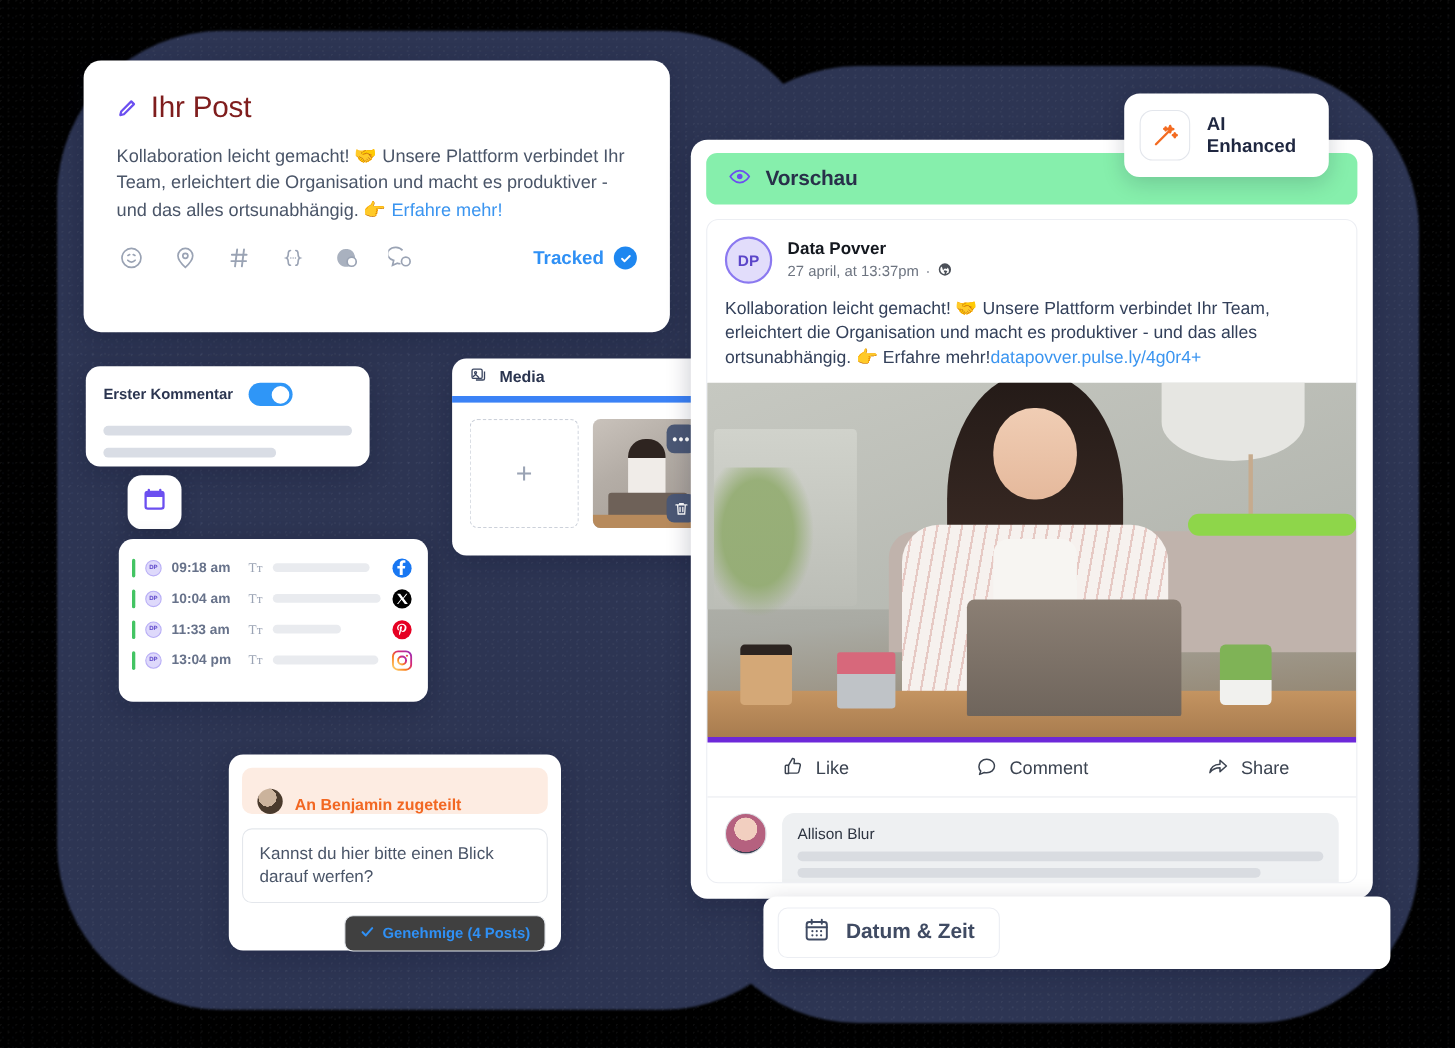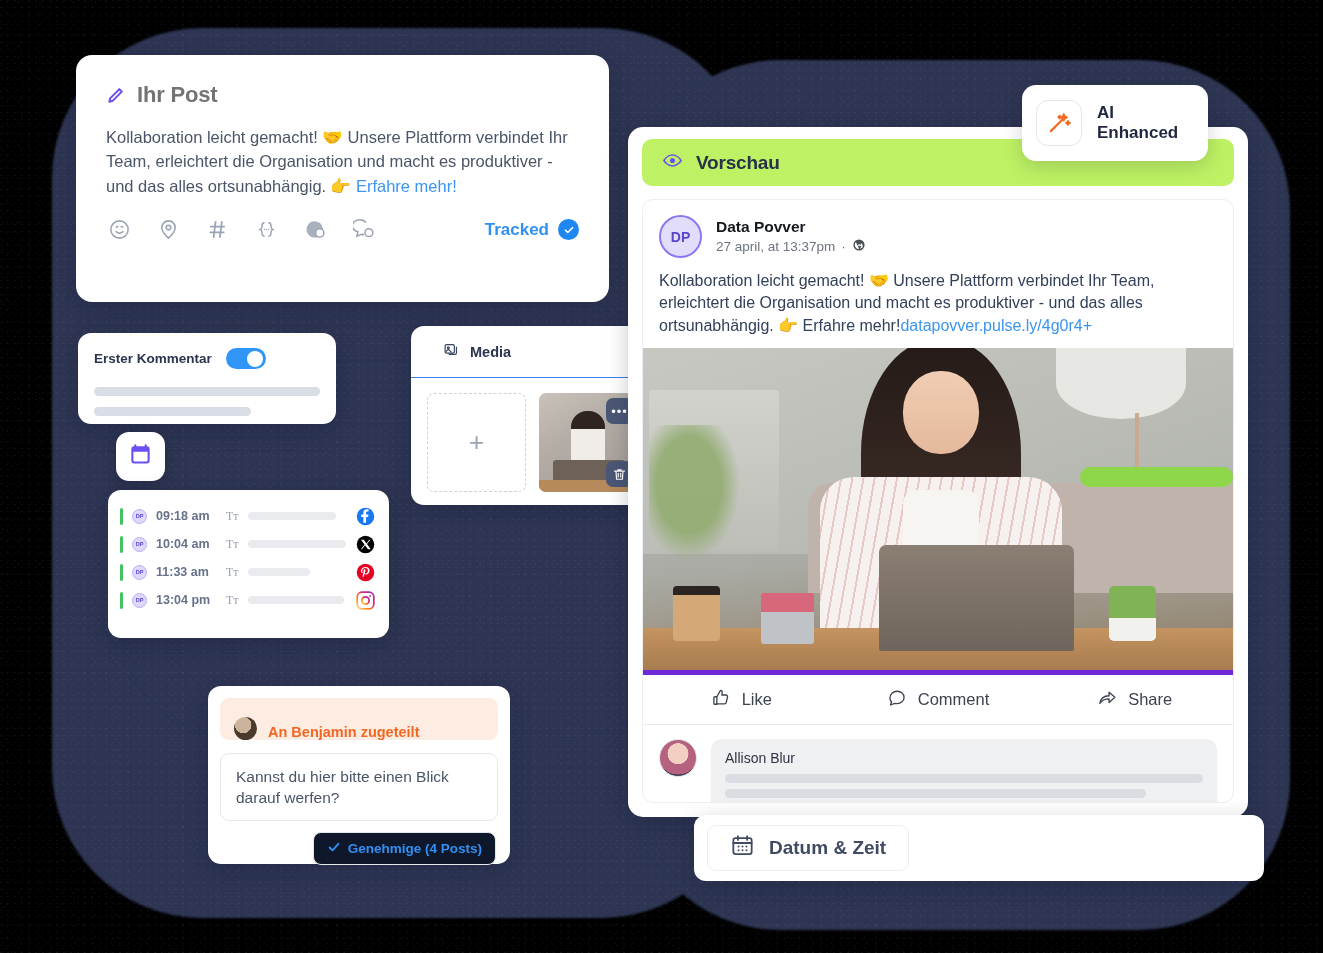--- a/index.html
+++ b/index.html
@@ -30,21 +30,21 @@
   }
 
   
   .card { position:absolute; background:#ffffff; border-radius:14px;
           box-shadow:0 6px 22px rgba(10,15,40,.22); }
 
   
   #post-card { left:76px; top:55px; width:533px; height:247px; border-radius:16px; }
   .post-head { display:flex; align-items:center; gap:11px; padding:27px 30px 0 30px; }
   .pencil { width:20px; height:20px; flex:0 0 auto; }
-  .post-title { font-size:22px; font-weight:700; color:#737373; letter-spacing:-.2px; }
+  .post-title { font-size:27px; font-weight:400; color:#7f1d1d; letter-spacing:-.2px; }
   .post-body { padding:17px 30px 0 30px; font-size:16.5px; line-height:1.48;
                color:#4a5568; }
   .post-body .link { color:#3b95f0; }
   .post-tools { display:flex; align-items:center; gap:26px; padding:20px 30px 0 32px; color:#9aa3b4; }
   .post-tools svg { display:block; }
   .tracked { margin-left:auto; display:flex; align-items:center; gap:9px;
              font-size:17px; font-weight:700; color:#2f90f5; }
   .tracked .chk { width:21px; height:21px; border-radius:50%; background:#1e87f0;
                   display:flex; align-items:center; justify-content:center; }
 
@@ -70,22 +70,22 @@
   .sched-av { width:15px; height:15px; border-radius:50%; background:#ded9fb;
               border:1.3px solid #b9aff6; color:#5b45c9; font-size:5.5px; font-weight:700;
               display:flex; align-items:center; justify-content:center; flex:0 0 auto; }
   .sched-time { font-size:12.5px; font-weight:700; color:#67728a; width:61px; flex:0 0 auto; }
   .sched-tt { font-size:12px; color:#9aa3b4; font-family:"Liberation Serif", serif; flex:0 0 auto; }
   .sched-skel { height:8px; border-radius:4px; background:#e9ebef; flex:0 0 auto; }
   .sched-ico { margin-left:auto; width:19px; height:19px; flex:0 0 auto; }
 
   
   #media-card { left:411px; top:326px; width:257px; height:179px; border-radius:13px; }
-  .media-head { display:flex; align-items:center; gap:10px; height:52px; padding:0 32px;
-                border-bottom:1px solid #3b82f6; }
+  .media-head { display:flex; align-items:center; gap:10px; height:40px; padding:0 16px;
+                border-bottom:6px solid #3b82f6; }
   .media-title { font-size:14.5px; font-weight:700; color:#2b3550; }
   .media-body { display:flex; gap:13px; padding:15px 16px; }
   .media-drop { width:99px; height:99px; border:1.6px dashed #ccd1da; border-radius:7px;
                 display:flex; align-items:center; justify-content:center;
                 color:#9aa3b4; font-size:26px; font-weight:300; }
   .media-thumb { position:relative; width:99px; height:99px; border-radius:7px; overflow:hidden;
                  background:linear-gradient(150deg,#c9c2bb 0%,#b4ada6 40%,#a39b94 100%); }
   .media-thumb .fig { position:absolute; left:32px; top:18px; width:34px; height:52px;
                       background:linear-gradient(180deg,#2e2420 0 34%,#f0ece8 34% 100%);
                       border-radius:16px 16px 3px 3px; }
@@ -103,25 +103,25 @@
   .assign-pill { margin:12px 12px 0 12px; background:#fdece2; border-radius:9px;
                  height:42px; display:flex; align-items:flex-end; gap:11px; padding:0 14px; }
   .assign-av { width:23px; height:23px; border-radius:50%;
                background:radial-gradient(circle at 40% 35%, #cbb39c 0 40%, #4a3a2c 41% 100%); }
   .assign-text { font-size:14.5px; font-weight:700; color:#f26722; }
   .assign-note { margin:13px 12px 0 12px; border:1.4px solid #e4e7ec; border-radius:9px;
                  padding:12px 15px; font-size:15.5px; line-height:1.36; color:#4a5568; }
   .approve-wrap { display:flex; justify-content:flex-end; padding:11px 14px 0 0; }
   .approve-btn { border:1.4px solid #e4e7ec; border-radius:8px; padding:7px 13px;
                  font-size:13.5px; font-weight:700; color:#2f90f5;
-                 display:flex; align-items:center; gap:7px; background:#0f172a; }
+                 display:flex; align-items:center; gap:7px; background:#404040; }
 
   
   #preview-card { left:628px; top:127px; width:620px; height:690px; border-radius:15px; }
-  .vorschau-head { margin:12px 14px 0 14px; background:#bef264; border-radius:10px;
+  .vorschau-head { margin:12px 14px 0 14px; background:#86efac; border-radius:10px;
                    height:47px; display:flex; align-items:center; gap:13px; padding:0 20px; }
   .vorschau-title { font-size:19px; font-weight:700; color:#28304a; letter-spacing:-.2px; }
 
   .fbpost { margin:13px 14px 0 14px; border:1.4px solid #eceef3; border-radius:11px;
             overflow:hidden; height:604px; }
   .fb-head { display:flex; align-items:center; gap:14px; padding:15px 16px 0 16px; }
   .fb-av { width:43px; height:43px; border-radius:50%; background:#e2ddfb;
            border:2px solid #8b79f0; color:#5b45c9; font-size:14px; font-weight:800;
            display:flex; align-items:center; justify-content:center; flex:0 0 auto; }
   .fb-name { font-size:15.5px; font-weight:800; color:#14181f; }

